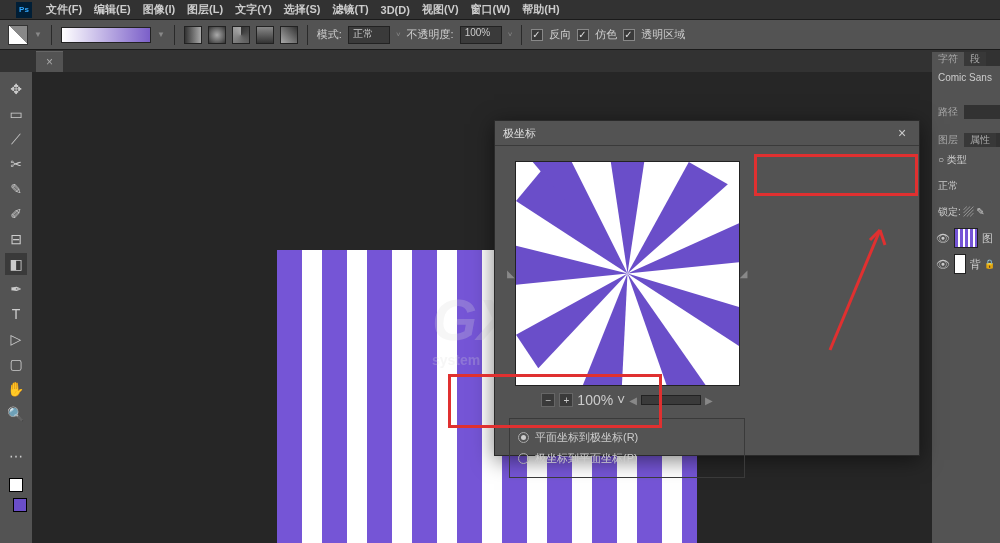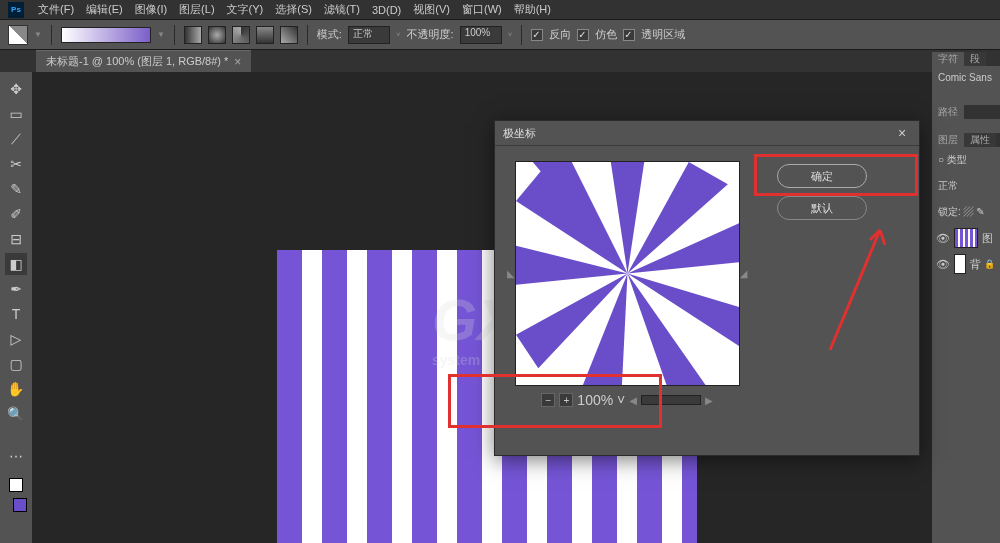--- a/index.html
+++ b/index.html
@@ -1,21 +1,21 @@
 <!DOCTYPE html>
 <html><head>
   <meta charset="utf-8">
   <style>
     * { margin: 0; padding: 0; box-sizing: border-box; font-family: "Microsoft YaHei", sans-serif; }
     body { width: 1000px; height: 543px; background: #323232; color: #ccc; font-size: 11px; overflow: hidden; position: relative; }
     
     
-    .menubar { height: 20px; background: #323232; display: flex; align-items: center; padding-left: 8px; border-bottom: 1px solid #1a1a1a; }
+    .menubar { height: 20px; background: #323232; display: flex; align-items: center; padding-left: 16px; border-bottom: 1px solid #1a1a1a; }
     .ps-logo { width: 16px; height: 16px; background: #001e36; color: #31a8ff; display: flex; align-items: center; justify-content: center; font-size: 8px; font-weight: bold; margin-right: 8px; }
-    .menu-item { padding: 2px 6px; color: #ccc; cursor: pointer; }
+    .menu-item { padding: 2px 6px; color: #ccc; cursor: pointer; font-weight: bold; }
     
     
     .options-bar { height: 30px; background: #535353; display: flex; align-items: center; padding: 0 8px; gap: 6px; border-bottom: 1px solid #1a1a1a; }
     .tool-preset { width: 20px; height: 20px; border: 1px solid #333; background: linear-gradient(45deg, #fff 50%, #888 50%); }
     .gradient-preview { width: 90px; height: 16px; background: linear-gradient(90deg, #fff, #7b5fc9); border: 1px solid #222; }
     .dropdown-arrow { color: #888; font-size: 8px; }
     .divider { width: 1px; height: 20px; background: #2a2a2a; margin: 0 3px; }
     .grad-btn { width: 18px; height: 18px; border: 1px solid #222; display: inline-block; }
     .gb1 { background: linear-gradient(90deg,#333,#aaa); }
     .gb2 { background: radial-gradient(circle,#aaa,#333); }
@@ -133,21 +133,20 @@
   <span class="checkbox checked"></span>
   <span class="opt-label">反向</span>
   <span class="checkbox checked"></span>
   <span class="opt-label">仿色</span>
   <span class="checkbox checked"></span>
   <span class="opt-label">透明区域</span>
 </div>
 
 <div class="doc-tabs">
   <div class="doc-tab">
-    <span>未标题-1 @ 100% (图层 1, RGB/8#) *</span>
     <span class="close-x">×</span>
   </div>
 </div>
 
 <div class="main">
 
   <div class="toolbar">
     <div class="tool-ic">✥</div>
     <div class="tool-ic">▭</div>
     <div class="tool-ic">⟋</div>
@@ -241,24 +240,30 @@
       <div class="zoom-ctrl">
         <div class="zoom-btn">−</div>
         <div class="zoom-btn">+</div>
         <div class="zoom-val"><span>100%</span> ˅</div>
         <div class="scrub">
           <span class="nav-tri">◀</span>
           <div class="scrub-bar"></div>
           <span class="nav-tri">▶</span>
         </div>
       </div>
-    </div>
-    <div class="dlg-buttons">
-      <div class="dlg-btn primary">确定</div>
-      <div class="dlg-btn">默认</div>
+      <div class="radio-group">
+        <div class="radio-row">
+          <span class="radio-ic sel"></span>
+          <span>平面坐标到极坐标(R)</span>
+        </div>
+        <div class="radio-row">
+          <span class="radio-ic"></span>
+          <span>极坐标到平面坐标(P)</span>
+        </div>
+      </div>
     </div>
   </div>
 </div>
 
 <div class="hl hl1"></div>
 <div class="hl hl2"></div>
 <svg class="arrow" viewBox="0 0 80 150">
   <path d="M10 140 L60 20" stroke="#e03030" stroke-width="3" fill="none"></path>
   <path d="M60 20 L50 30 M60 20 L65 35" stroke="#e03030" stroke-width="3" fill="none"></path>
 </svg>

